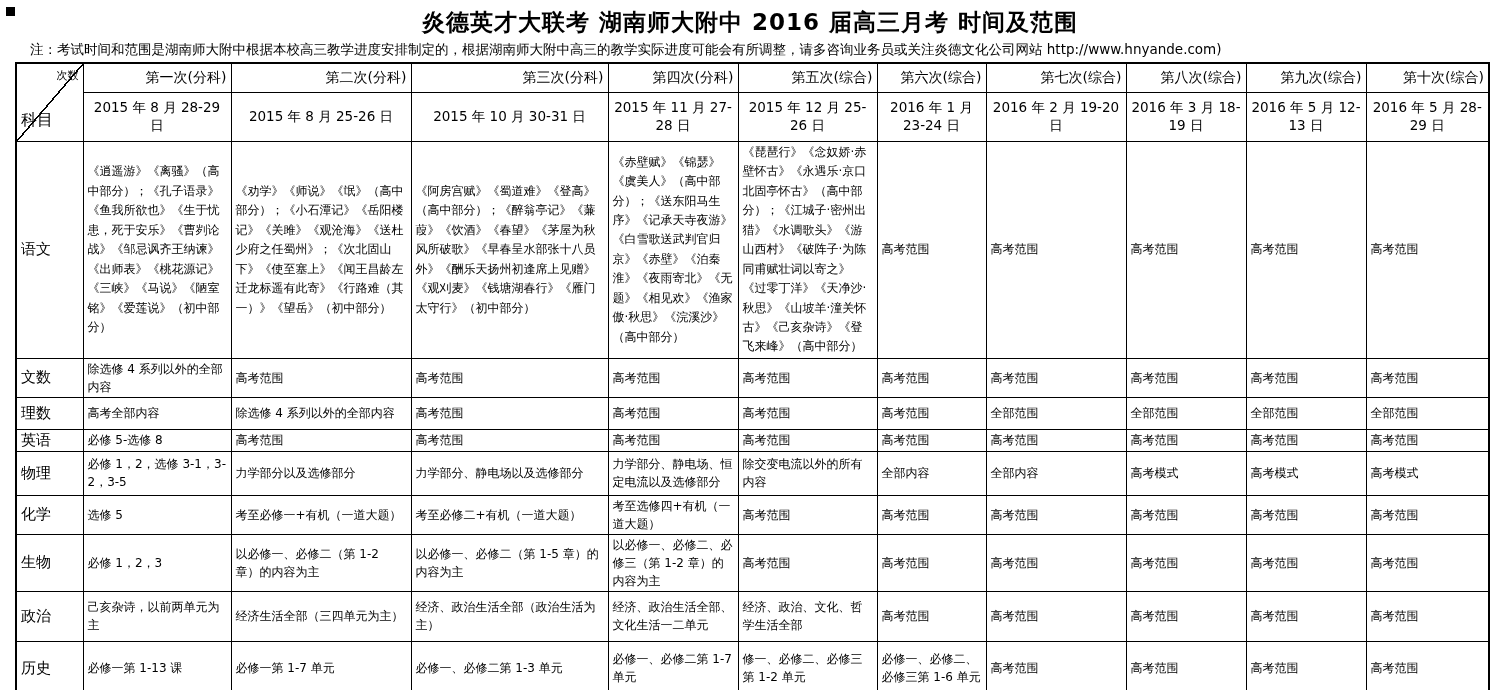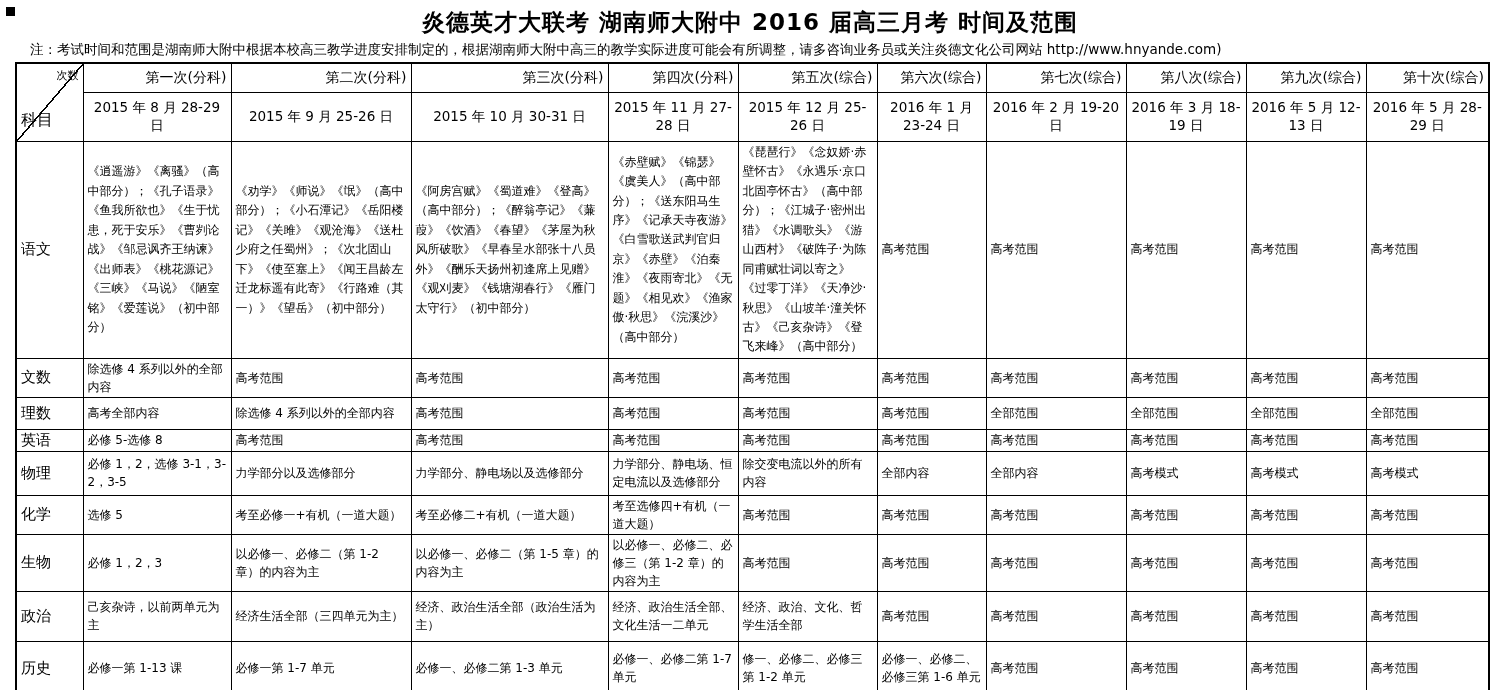--- a/index.html
+++ b/index.html
@@ -139,21 +139,21 @@
         <th class="col-head">第四次(分科)</th>
         <th class="col-head">第五次(综合)</th>
         <th class="col-head">第六次(综合)</th>
         <th class="col-head">第七次(综合)</th>
         <th class="col-head">第八次(综合)</th>
         <th class="col-head">第九次(综合)</th>
         <th class="col-head">第十次(综合)</th>
       </tr>
     <tr>
         <th class="date-head">2015 年 8 月 28-29 日</th>
-        <th class="date-head">2015 年 9 月 25-26 日</th>
+        <th class="date-head">2015 年 8 月 25-26 日</th>
         <th class="date-head">2015 年 10 月 30-31 日</th>
         <th class="date-head">2015 年 11 月 27-28 日</th>
         <th class="date-head">2015 年 12 月 25-26 日</th>
         <th class="date-head">2016 年 1 月 23-24 日</th>
         <th class="date-head">2016 年 2 月 19-20 日</th>
         <th class="date-head">2016 年 3 月 18-19 日</th>
         <th class="date-head">2016 年 5 月 12-13 日</th>
         <th class="date-head">2016 年 5 月 28-29 日</th>
       </tr>
   </thead>

